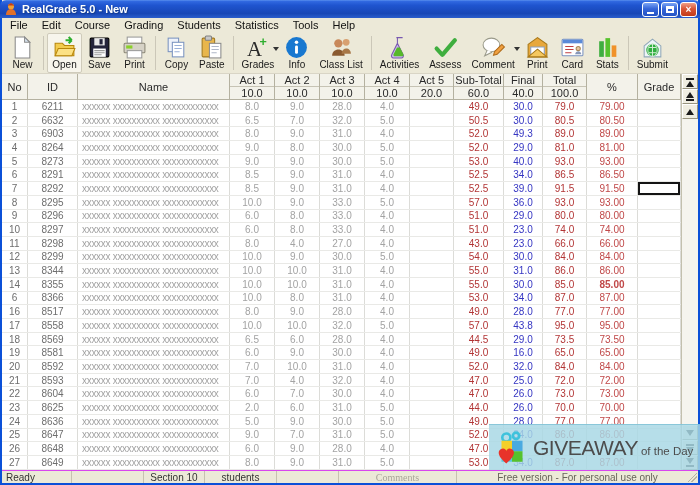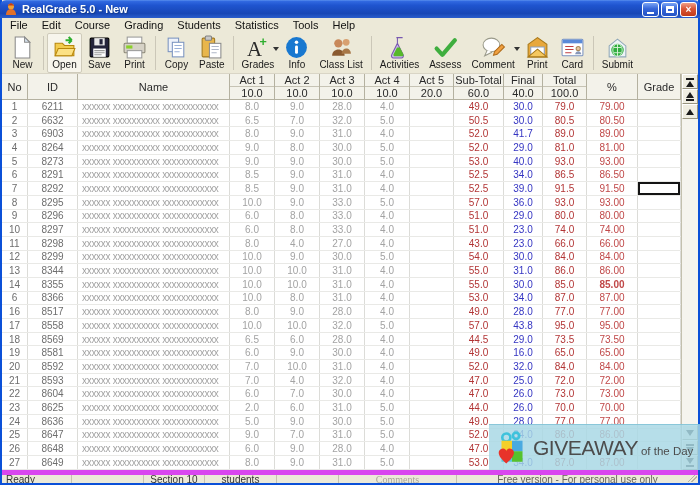--- a/index.html
+++ b/index.html
@@ -65,21 +65,21 @@
     border-bottom-color:#98947f; display:flex; flex-direction:column; align-items:center;
     justify-content:center; }
   .strack { flex:1 1 auto; }
   .tri-up { width:0; height:0; border-left:4px solid transparent; border-right:4px solid transparent;
     border-bottom:6px solid #1a1a1a; }
   .tri-down { width:0; height:0; border-left:4px solid transparent; border-right:4px solid transparent;
     border-top:6px solid #1a1a1a; }
   .sbar { width:8px; height:2px; background:#1a1a1a; margin:1px 0; }
   
   .statusbar { position:absolute; left:0; top:470px; width:696px; height:13px; background:#ECE9D8;
-    border-top:5px solid #d946ef; display:flex; font-size:10px; color:#333; }
+    border-top:1px solid #d946ef; display:flex; font-size:10px; color:#333; }
   .sp { border-right:1px solid #c6c2b0; display:flex; align-items:center; padding:0 4px;
     white-space:nowrap; overflow:hidden; }
   .sp.c { justify-content:center; }
   .sp.muted { color:#a9a69a; justify-content:center;font-family:Liberation Serif, serif; }
   .sp.flex { flex:1 1 auto; justify-content:center; color:#67645a; border-right:none; position:relative; }
   .grip { position:absolute; right:1px; bottom:1px; width:9px; height:9px;
     background:
       linear-gradient(135deg, transparent 45%, #b7b3a2 45%, #b7b3a2 55%, transparent 55%),
       linear-gradient(135deg, transparent 65%, #b7b3a2 65%, #b7b3a2 75%, transparent 75%); }
   
@@ -240,20 +240,28 @@
       <div class="tb">
         <span class="ico"><svg viewBox="0 0 24 24">
             <rect x="2" y="4" width="20" height="16" rx="1" fill="#fff" stroke="#7a93c0"></rect>
             <rect x="2.5" y="4.5" width="19" height="3.5" fill="#5a8ad8"></rect>
             <path d="M5 11h8M5 14h8M5 17h6" stroke="#c04040"></path>
             <circle cx="17.5" cy="13" r="2" fill="#e8c8a0" stroke="#a88858"></circle>
             <path d="M14.5 18.5c.3-2 1.6-3 3-3s2.7 1 3 3z" fill="#8898b8"></path>
           </svg></span>
         <span class="lbl">Card</span>
       </div>
+      <div class="tb">
+        <span class="ico"><svg viewBox="0 0 24 24">
+            <rect x="4" y="6" width="4.5" height="15" fill="#3fae3f"></rect>
+            <rect x="10" y="3" width="4.5" height="18" fill="#56c22d"></rect>
+            <rect x="16" y="10" width="4.5" height="11" fill="#f0922a"></rect>
+          </svg></span>
+        <span class="lbl">Stats</span>
+      </div>
       <div class="tsep"></div>
       <div class="tb">
         <span class="ico"><svg viewBox="0 0 24 24">
             <path d="M4 10.5L12 4l8 6.5V21H4z" fill="#eef4f8" stroke="#90a8b8"></path>
             <circle cx="12" cy="14.5" r="6" fill="#2fae3f"></circle>
             <path d="M12 8.5v12M8.3 12h7.4M8.3 17h7.4M12 8.5a4.5 6 0 0 0 0 12M12 8.5a4.5 6 0 0 1 0 12" stroke="#d8f0d8" stroke-width="0.9" fill="none"></path>
           </svg></span>
         <span class="lbl">Submit</span>
       </div>
     </div>
@@ -333,21 +341,21 @@
           <div class="grow">
             <div class="gcell t-no" style="width: 26px;">3</div>
             <div class="gcell t-id" style="width: 50px;">6903</div>
             <div class="gcell t-name" style="width: 152px;">xxxxxx xxxxxxxxxx xxxxxxxxxxxx</div>
             <div class="gcell t-act" style="width: 45px;">8.0</div>
             <div class="gcell t-act" style="width: 45px;">9.0</div>
             <div class="gcell t-act" style="width: 45px;">31.0</div>
             <div class="gcell t-act" style="width: 45px;">4.0</div>
             <div class="gcell t-act" style="width: 44px;"></div>
             <div class="gcell t-red" style="width: 50px;">52.0</div>
-            <div class="gcell t-blue" style="width: 39px;">41.7</div>
+            <div class="gcell t-blue" style="width: 39px;">49.3</div>
             <div class="gcell t-red" style="width: 44px;">89.0</div>
             <div class="gcell t-pct" style="width: 51px;">89.00</div>
             <div class="gcell t-grade" style="width: 43px;"></div>
           </div>
           <div class="grow">
             <div class="gcell t-no" style="width: 26px;">4</div>
             <div class="gcell t-id" style="width: 50px;">8264</div>
             <div class="gcell t-name" style="width: 152px;">xxxxxx xxxxxxxxxx xxxxxxxxxxxx</div>
             <div class="gcell t-act" style="width: 45px;">9.0</div>
             <div class="gcell t-act" style="width: 45px;">8.0</div>

